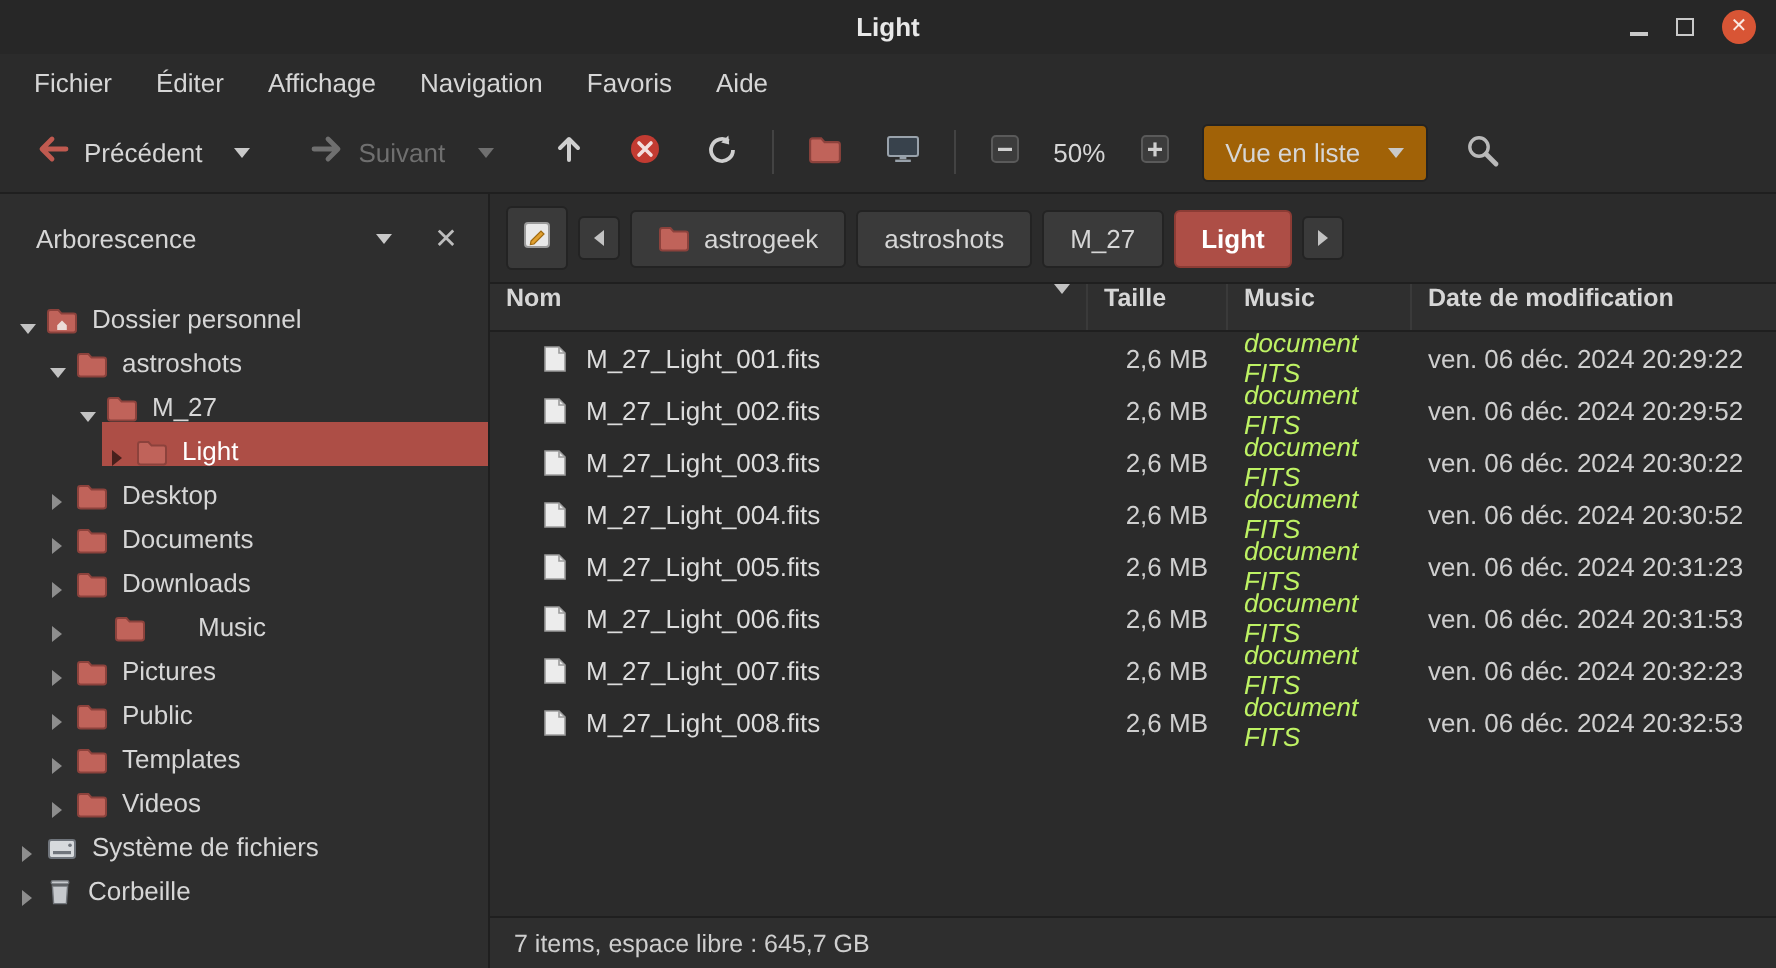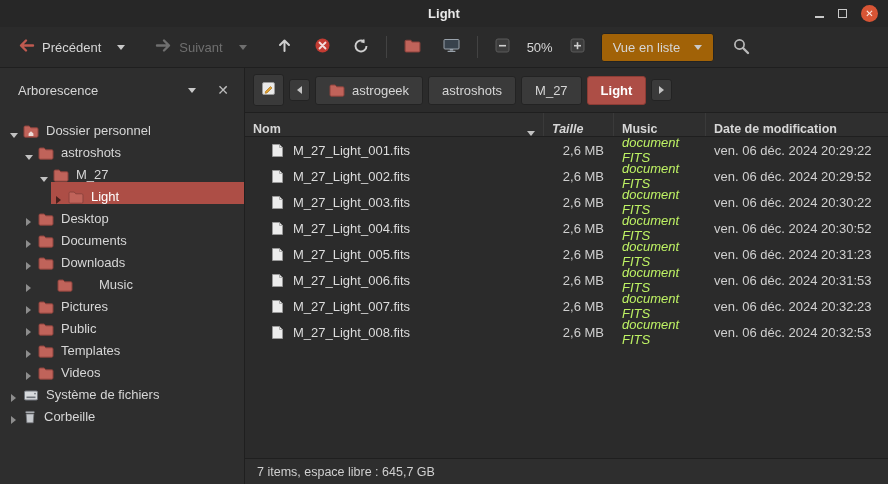--- a/index.html
+++ b/index.html
@@ -54,23 +54,23 @@
   .content { flex: 1; display: flex; flex-direction: column; min-width: 0; background: #2b2b2b; }
   .pathbar { flex: 0 0 44px; display: flex; align-items: center; gap: 5px; padding: 0 8px; }
   .pbtn { background: #3a3a3a; border: 1px solid #232323; border-radius: 3px; padding: 6px 13px; display: flex; align-items: center; gap: 7px; color: #d6d6d6; white-space: nowrap; }
   .pbtn.small { padding: 6px 7px; }
   .pbtn.active { background: #ad4e46; border-color: #8c3c35; color: #ffffff; font-weight: bold; }
   .tri-left { width: 0; height: 0; border-top: 4px solid transparent; border-bottom: 4px solid transparent; border-right: 5px solid #c2c2c2; }
   .tri-right { width: 0; height: 0; border-top: 4px solid transparent; border-bottom: 4px solid transparent; border-left: 5px solid #c2c2c2; }
   .crumbs { display: flex; align-items: center; gap: 5px; }
 
   .table-header { flex: 0 0 25px; display: flex; background: #2f2f2f; border-top: 1px solid #1f1f1f; border-bottom: 1px solid #1f1f1f; font-weight: bold; font-size: 12.5px; }
-  .hcell { display: flex; align-items: flex-end; padding: 0 8px; border-right: 1px solid #3a3a3a; height: 100%; }
+  .hcell { display: flex; align-items: flex-start; padding: 0 8px; border-right: 1px solid #3a3a3a; height: 100%; }
   .hcell.name { flex: 0 0 299px; justify-content: space-between; }
-  .hcell.size { flex: 0 0 70px; font-style: italic; }
+  .hcell.size { flex: 0 0 70px; }
   .hcell.type { flex: 0 0 92px; }
   .hcell.date { flex: 1; border-right: none; }
   .sort-tri { width: 0; height: 0; border-left: 4px solid transparent; border-right: 4px solid transparent; border-top: 5px solid #c2c2c2; }
 
   .rows { flex: 1; overflow: hidden; }
   .frow { height: 26px; display: flex; align-items: center; }
   .cell { height: 100%; display: flex; align-items: center; }
   .cell.name { flex: 0 0 299px; padding-left: 26px; gap: 9px; color: #dcdcdc; }
   .cell.size { flex: 0 0 70px; justify-content: flex-end; padding-right: 10px; color: #cfcfcf; }
   .cell.type { flex: 0 0 92px; padding-left: 8px; color: #bef264; font-style: italic; }
@@ -89,20 +89,28 @@
     <span class="title">Light</span>
     <div class="win-controls">
       <span><span class="ctl-min"></span></span>
       <span><span class="ctl-max"></span></span>
       <span class="ctl-close">
           <span>✕</span>
         </span>
     </div>
   </div>
 
+  <div class="menubar" id="menubar">
+      <div class="menu-item">Fichier</div>
+      <div class="menu-item">Éditer</div>
+      <div class="menu-item">Affichage</div>
+      <div class="menu-item">Navigation</div>
+      <div class="menu-item">Favoris</div>
+      <div class="menu-item">Aide</div>
+    </div>
 
   <div class="toolbar">
     <div class="tbtn">
       <span><svg width="17" height="15" viewBox="0 0 17 15">
             <path d="M8 2.5 L3 7.5 L8 12.5 M3.5 7.5 H15" fill="none" stroke="#c05a50" stroke-width="2.4" stroke-linecap="round" stroke-linejoin="round"></path>
           </svg></span>
       <span>Précédent</span>
     </div>
     <div class="tbtn">
         <span class="caret"></span>

